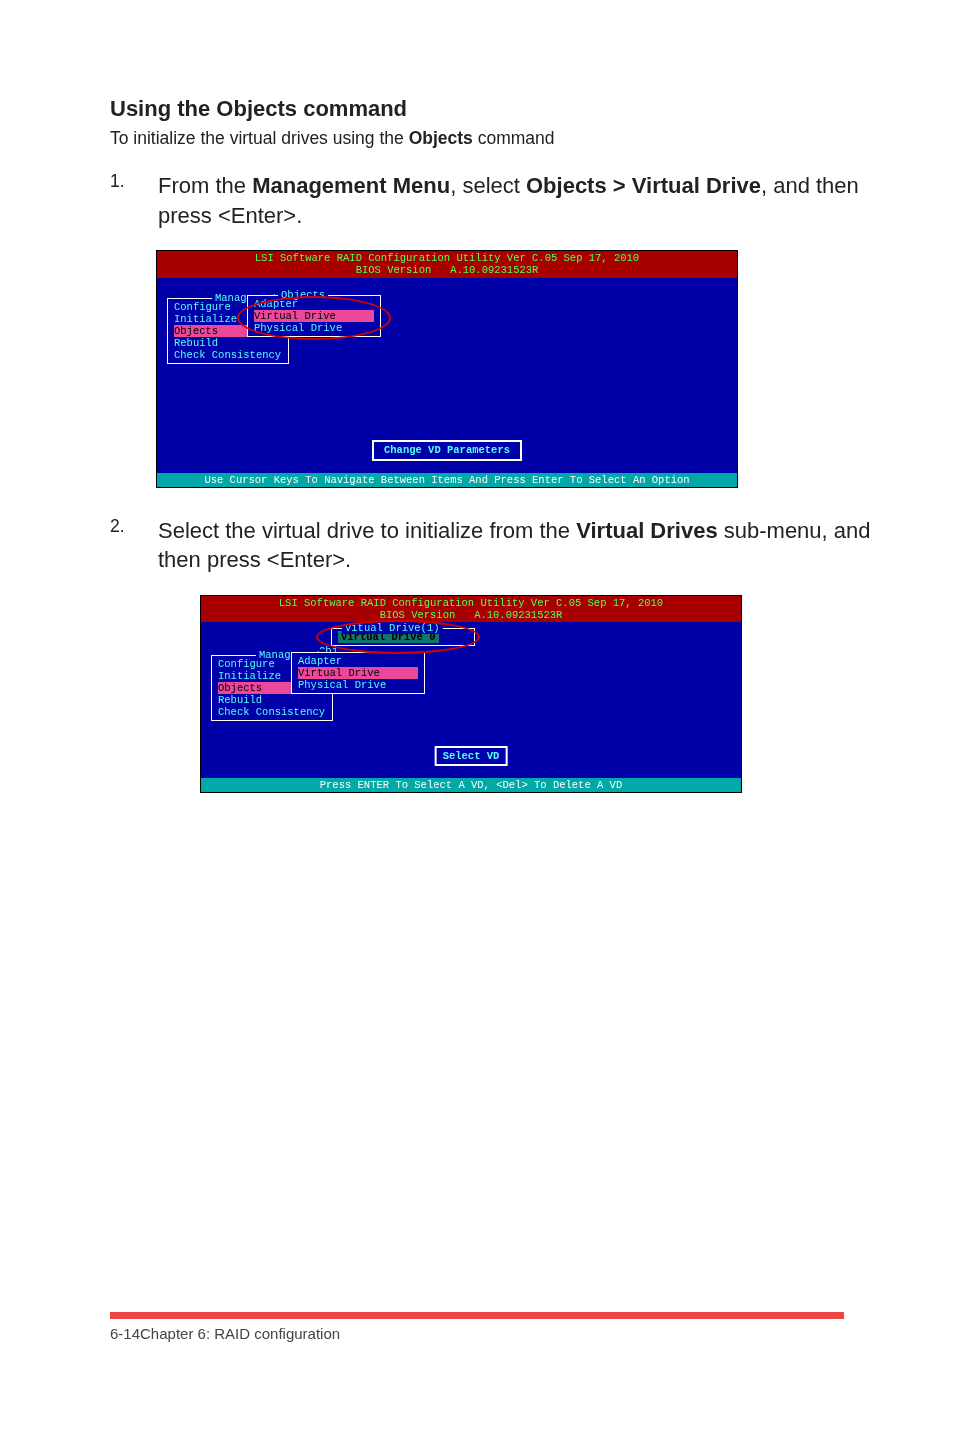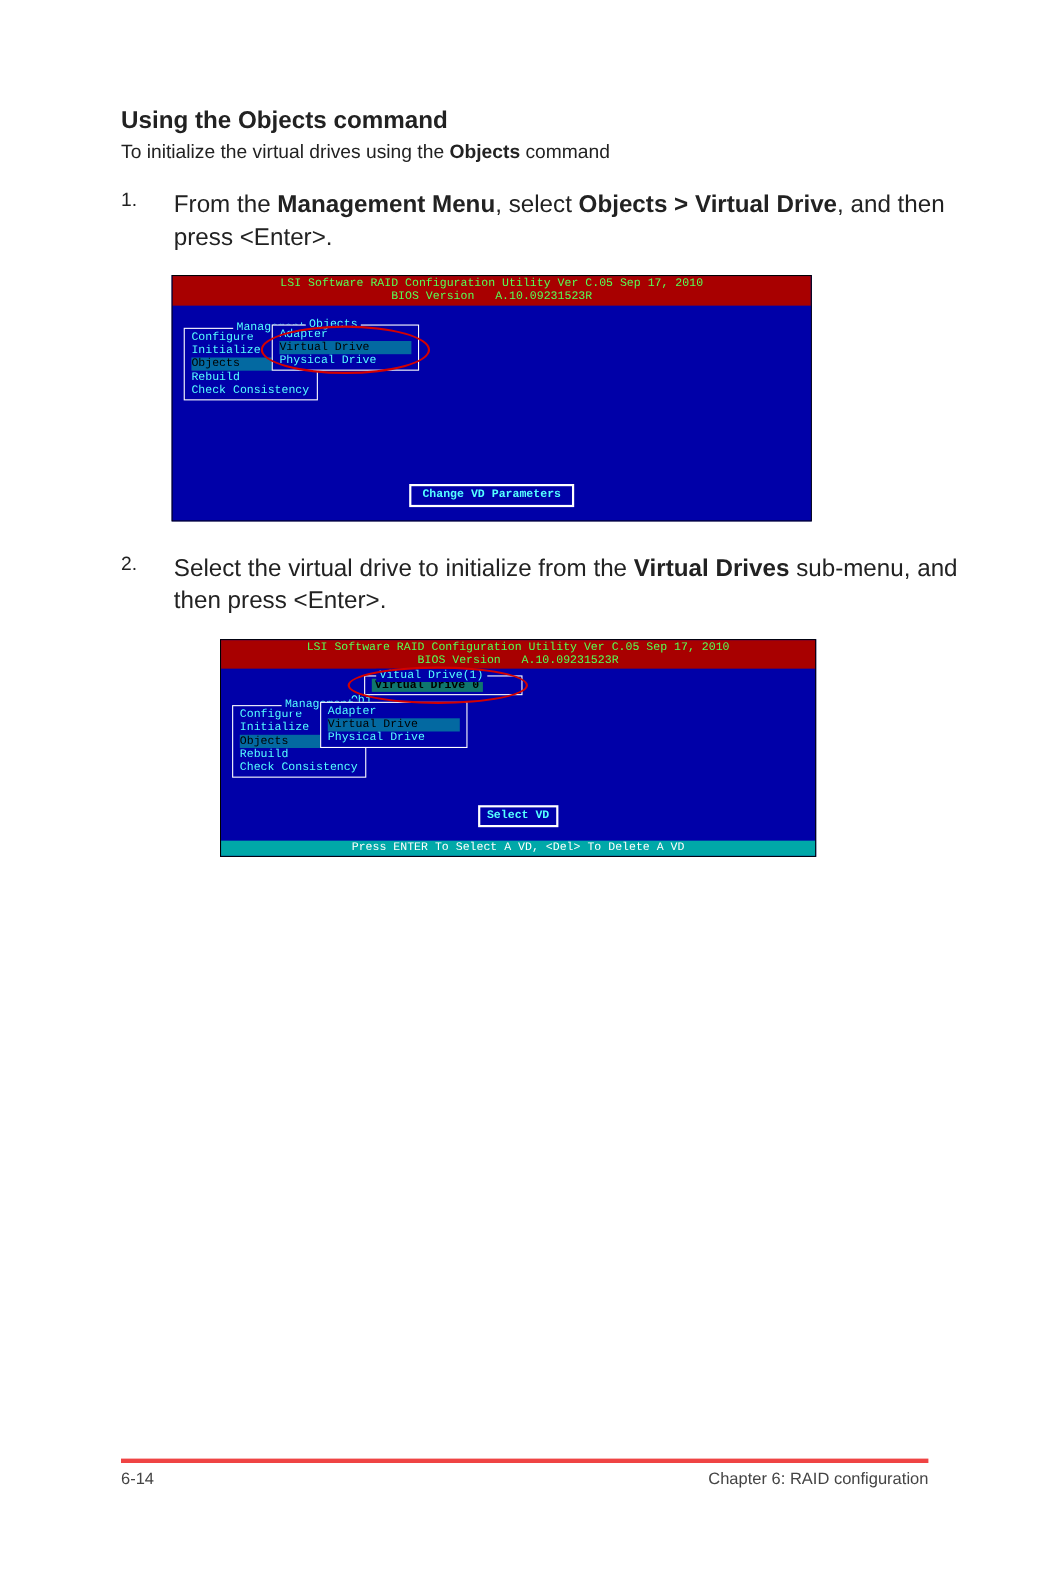--- a/index.html
+++ b/index.html
@@ -86,21 +86,21 @@
     padding: 0 3px;
     color: #55ffff;
     font-size: 10.5px;
     margin-left: 34px;
   }
   .menu-item {
     color: #55ffff;
     white-space: nowrap;
   }
   .menu-item.hl {
-    background: #0369a1;
+    background: #ec4899;
     color: #000;
   }
   .objects-panel {
     position: absolute;
     border: 1px solid #fff;
     background: #0000a8;
     padding: 2px 6px;
   }
   .objects-panel .panel-label {
     position: absolute;
@@ -128,29 +128,28 @@
     font-size: 10.5px;
   }
   .red-ellipse {
     position: absolute;
     border: 2px solid #d40000;
     border-radius: 50%;
     pointer-events: none;
   }
   .page-footer {
     position: absolute;
-    bottom: 27px;
+    bottom: 38px;
     left: 110px;
     right: 110px;
-    border-top: 4px solid #ef4444;
+    border-top: 7px solid #ef4444;
     padding-top: 6px;
     font-size: 15px;
     color: #444;
     display: flex;
-    justify-content: space-between;
   }
   .vd-panel {
     position: absolute;
     border: 1px solid #fff;
     background: #0000a8;
     padding: 2px 6px;
   }
   .vd-panel .panel-label {
     position: absolute;
     top: -7px;
@@ -210,20 +209,21 @@
           <span class="panel-label">Objects</span>
           <div class="menu-item">Adapter</div>
           <div class="menu-item hl">Virtual Drive</div>
           <div class="menu-item">Physical Drive</div>
         </div>
 
         <div class="red-ellipse" style="left:80px; top:18px; width:150px; height:40px;"></div>
 
         <div class="bios-hint">Change VD Parameters</div>
       </div>
+      <div class="bios-footer">Use Cursor Keys To Navigate Between Items And Press Enter To Select An Option</div>
     </div>
   </div>
 
   <ol class="steps" style="margin-top:28px;">
 
     <li>
       <span class="step-num">2.</span>
       <div class="step-body">
         <span>Select the virtual drive to initialize from the </span><b>Virtual Drives</b><span> sub-menu, and then press &lt;Enter&gt;.</span>
       </div>

